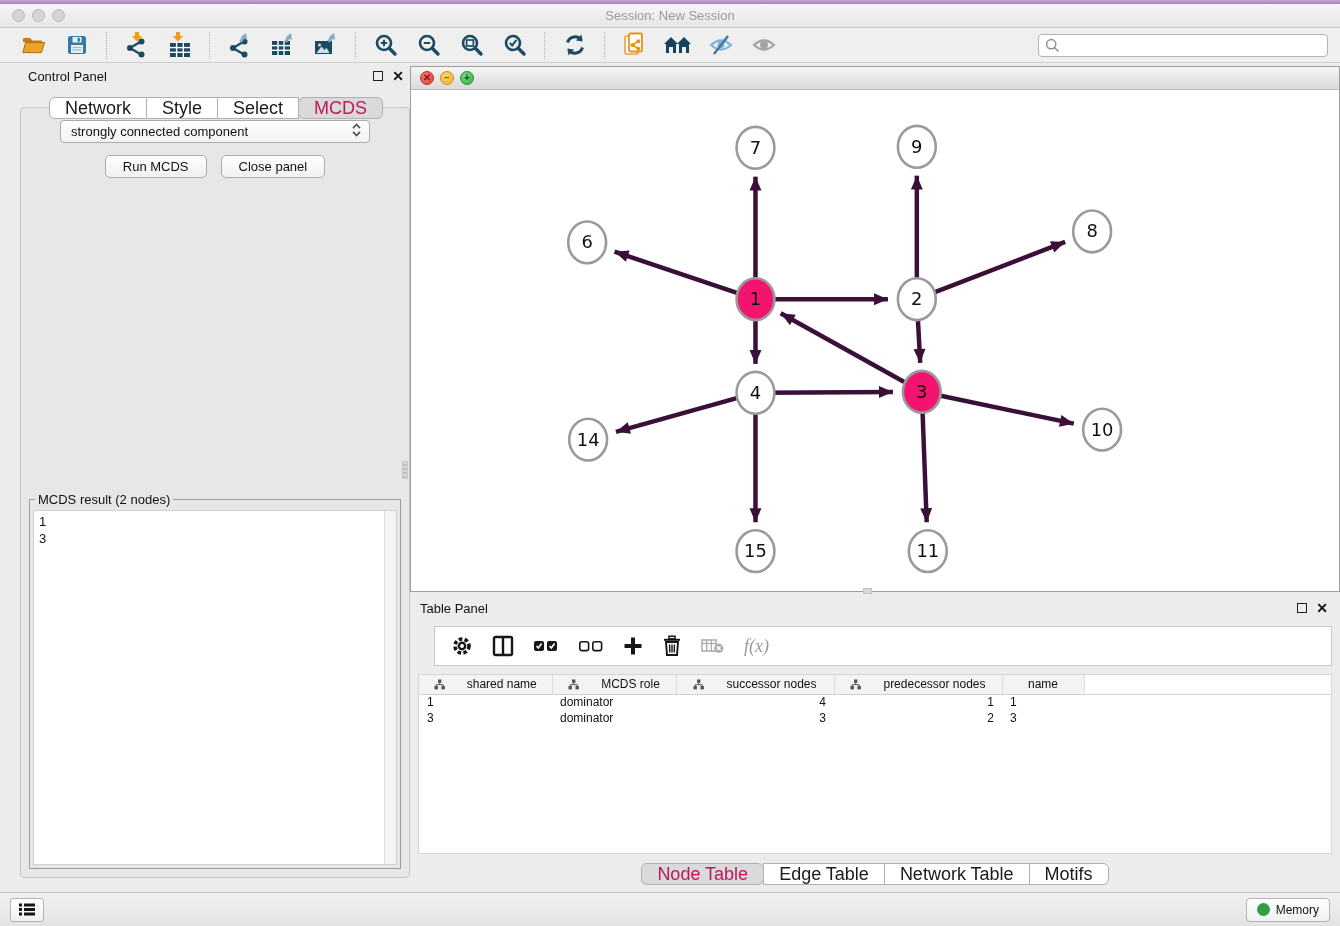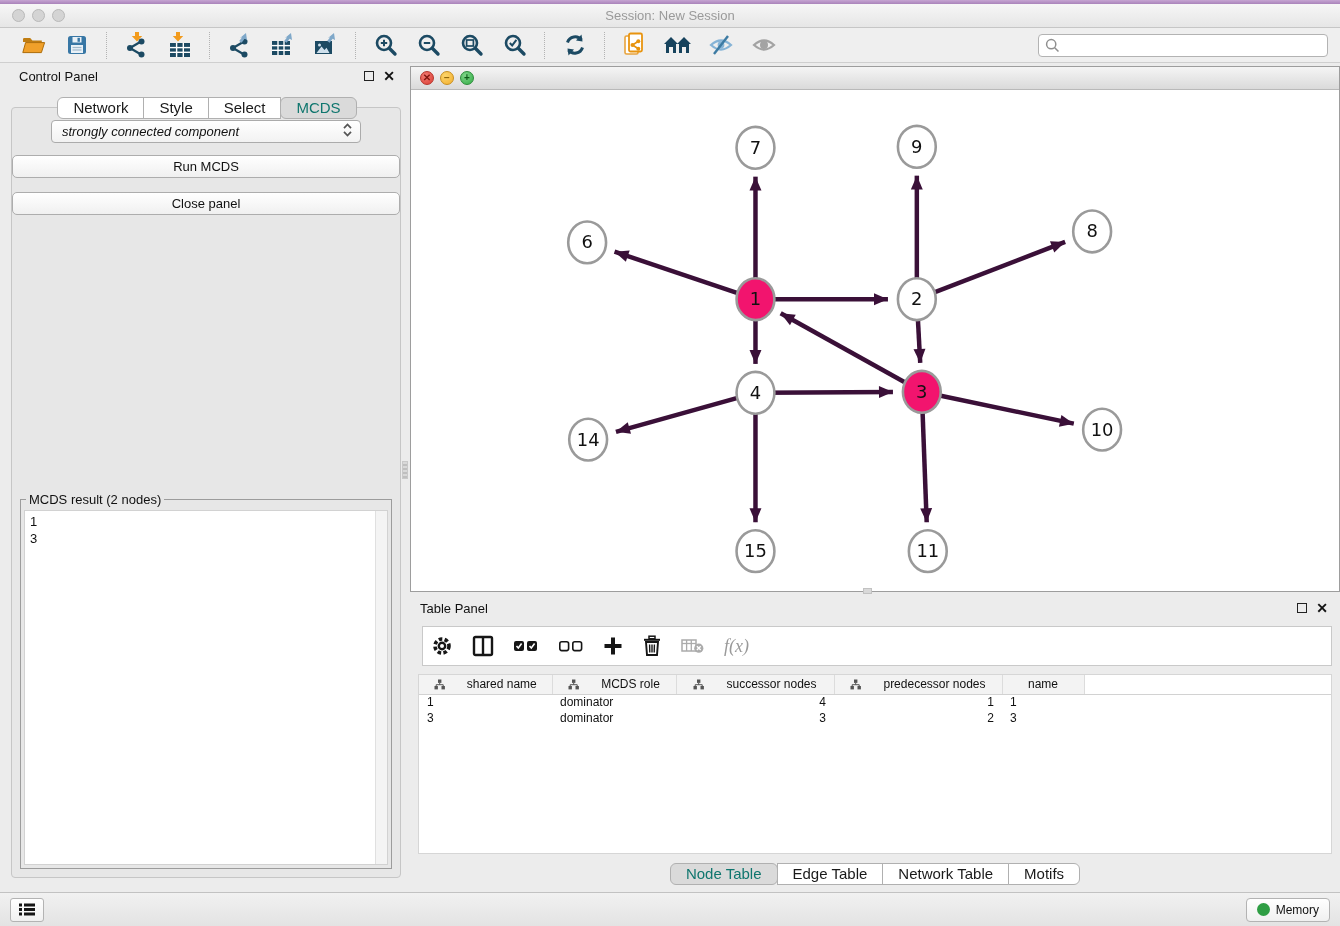--- a/index.html
+++ b/index.html
@@ -26,40 +26,40 @@
   .tb-icon { width:29px; height:29px; display:flex; align-items:center; justify-content:center;
     margin:0 7px; flex:none; }
   .tb-sep { width:0; height:27px; border-left:1px dotted #b3b3b3; margin:0 8px; flex:none; }
   .search-box { margin-left:auto; width:290px; height:23px; background:#fff;
     border:1px solid #b3b3b3; border-radius:4px; display:flex; align-items:center; padding:0 6px; }
   .search-box input { border:none; outline:none; flex:1; font-size:12px; margin-left:5px;
     font-family:"Liberation Sans",sans-serif; background:transparent; }
   
   .main { position:absolute; top:63px; left:0; right:0; bottom:34px; }
   
-  .control-panel { position:absolute; left:7px; top:0; width:400px; bottom:0; }
+  .control-panel { position:absolute; left:16px; top:0; width:400px; bottom:0; }
   .cp-header { height:26px; display:flex; align-items:center; padding:0 12px; }
   .panel-title { font-size:13px; color:#111; }
   .panel-btns { margin-left:auto; display:flex; align-items:center; gap:9px; }
   .float-btn { width:10px; height:10px; border:1.6px solid #222; display:inline-block; }
   .close-btn { font-size:14px; font-weight:bold; color:#111; line-height:10px; }
   .seg-tabs { position:absolute; top:34px; left:0; right:0; display:flex; justify-content:center; z-index:3; }
-  .seg-tab { background:#fff; border:1px solid #b0b0b0; font-size:15px; color:#1a1a1a;
+  .seg-tab { background:#fff; border:1px solid #b0b0b0; font-size:18px; color:#1a1a1a;
     padding:2px 15px; margin-left:-1px; line-height:16px; }
   .seg-tab:first-child { border-radius:6px 0 0 6px; margin-left:0; }
   .seg-tab:last-child  { border-radius:0 6px 6px 0; }
-  .seg-tab.selected { background:#dadada; color:#0f766e; border-radius:6px; }
+  .seg-tab.selected { background:#dadada; color:#be185d; border-radius:6px; }
   .cp-body { position:absolute; top:44px; left:4px; right:6px; bottom:14px;
     background:#e7e7e7; border:1px solid #c6c6c6; border-radius:4px; }
   .opt-label { text-align:center; margin-top:36px; font-size:13px; color:#111; }
   .dropdown { width:310px; height:23px; margin:12px auto 0;
     background:linear-gradient(#ffffff,#f2f2f2); border:1px solid #ababab; border-radius:4px;
-    display:flex; align-items:center; padding:0 6px 0 10px; font-size:13px; color:#111;font-style:italic; }
+    display:flex; align-items:center; padding:0 6px 0 10px; font-size:13px; color:#111; }
   .dd-stepper { margin-left:auto; }
-  .btn-row { display:flex; justify-content:center; gap:14px; margin-top:12px;flex-direction:column; }
+  .btn-row { display:flex; justify-content:center; gap:14px; margin-top:12px; }
   .push-btn { height:23px; padding:0 17px; font-size:13px; color:#111;
     background:linear-gradient(#ffffff,#f0f0f0); border:1px solid #adadad; border-radius:5px;
     font-family:"Liberation Sans",sans-serif; }
   .result-box { position:absolute; left:8px; right:8px; top:384px; bottom:8px;
     border:1px solid #9c9c9c; padding:3px; }
   .result-box legend { font-size:13px; color:#111; padding:0 3px; margin-left:2px;margin-top:24px; }
   .result-area { width:100%; height:100%; background:#fff; border:1px solid #d2d2d2;
     position:relative; font-size:13px; color:#111; padding:2px 5px; overflow:hidden; }
   .result-line { line-height:17px; }
   .result-scroll { position:absolute; top:0; right:0; bottom:0; width:12px;
@@ -80,22 +80,22 @@
     justify-content:center; font-size:10px; font-weight:bold; line-height:1; }
   .tl-red    { background:radial-gradient(circle at 35% 30%, #f07b72, #dd3e35); border:1px solid #b5352c; color:#7e120c; }
   .tl-yellow { background:radial-gradient(circle at 35% 30%, #fbd46a, #f4b030); border:1px solid #c88f1f; color:#8d6206; }
   .tl-green  { background:radial-gradient(circle at 35% 30%, #7ed489, #35ae47); border:1px solid #2b8b39; color:#0c5a17; }
   .net-title { position:absolute; left:0; right:0; text-align:center; font-size:13px; color:#111; }
   .net-canvas { position:absolute; top:24px; left:0; right:0; bottom:0; background:#fff; }
   .net-canvas svg { display:block; width:100%; height:100%; }
   
   .table-panel { position:absolute; left:0; right:0; top:533px; bottom:0; }
   .tp-header { height:24px; display:flex; align-items:center; padding:0 12px 0 10px; }
-  .tp-toolbar { margin:6px 8px 0 12px; height:40px; background:#fff; border:1px solid #c9c9c9;
-    display:flex; align-items:center; padding-left:8px;text-align:right; }
+  .tp-toolbar { margin:6px 8px 0 24px; height:40px; background:#fff; border:1px solid #c9c9c9;
+    display:flex; align-items:center; padding-left:16px;text-align:right; }
   .tp-icon { margin-right:19px; display:flex; align-items:center; justify-content:center; }
   .fx-label { font-family:"Liberation Serif", serif; font-style:italic; font-size:18px; color:#9a9a9a; }
   .tbl-wrap { margin:8px 8px 0 8px; height:180px; background:#fff; border:1px solid #d6d6d6; overflow:hidden; }
   table.data { border-collapse:collapse; width:100%; table-layout:fixed; }
   table.data th { height:19px; background:#f3f3f3; border-right:1px solid #dcdcdc;
     border-bottom:1px solid #d2d2d2; font-weight:normal; font-size:12px; color:#111;
     text-align:center; white-space:nowrap; overflow:hidden; }
   table.data th .th-inner { display:flex; align-items:center; justify-content:center; gap:22px; }
   table.data th.colf { background:#fff; border-right:none; }
   table.data td { height:16px; font-size:12px; color:#111; padding:0 8px; white-space:nowrap; overflow:hidden; }

